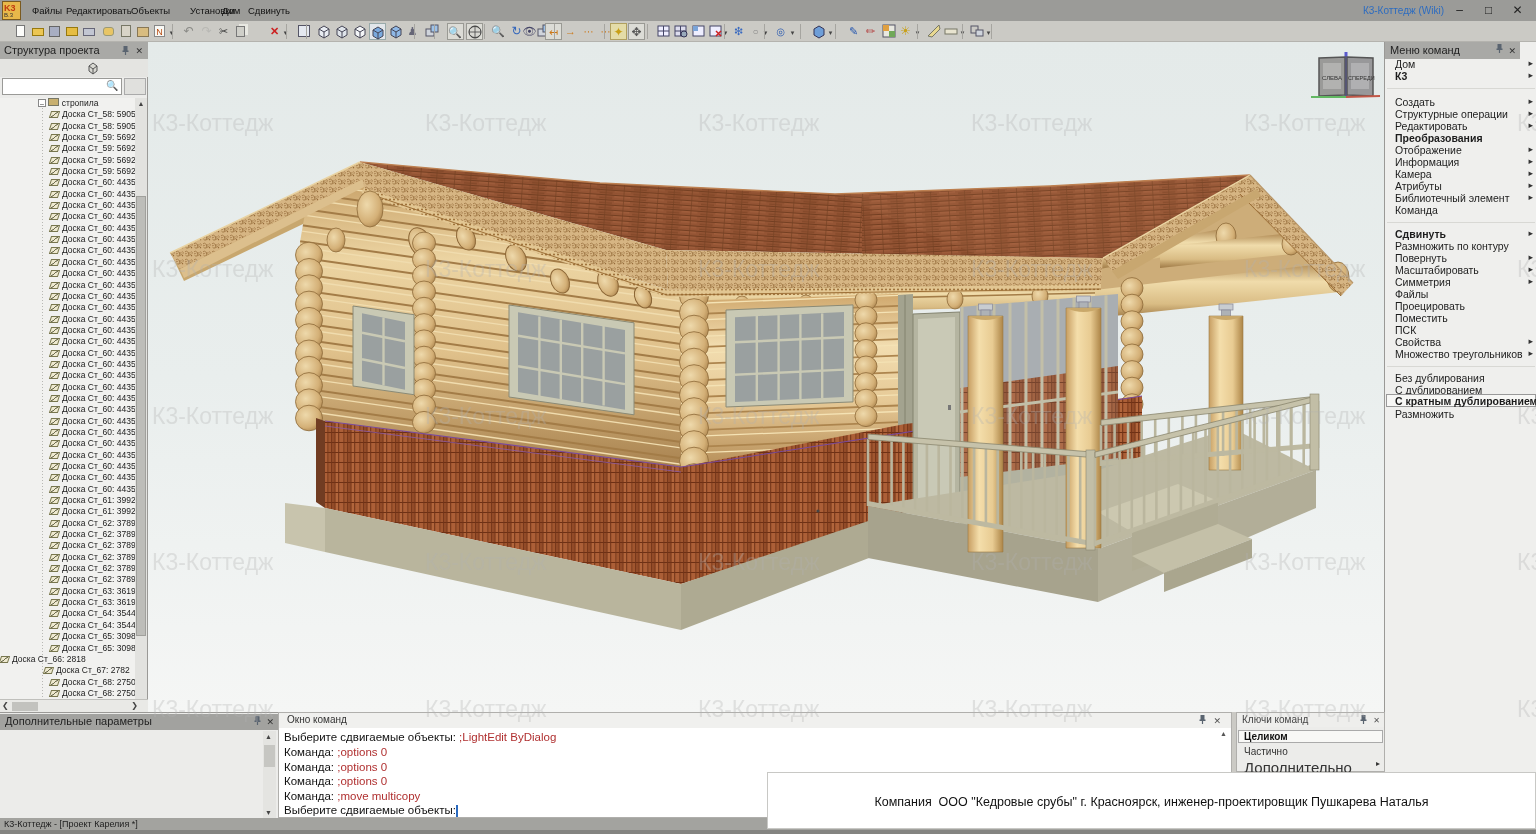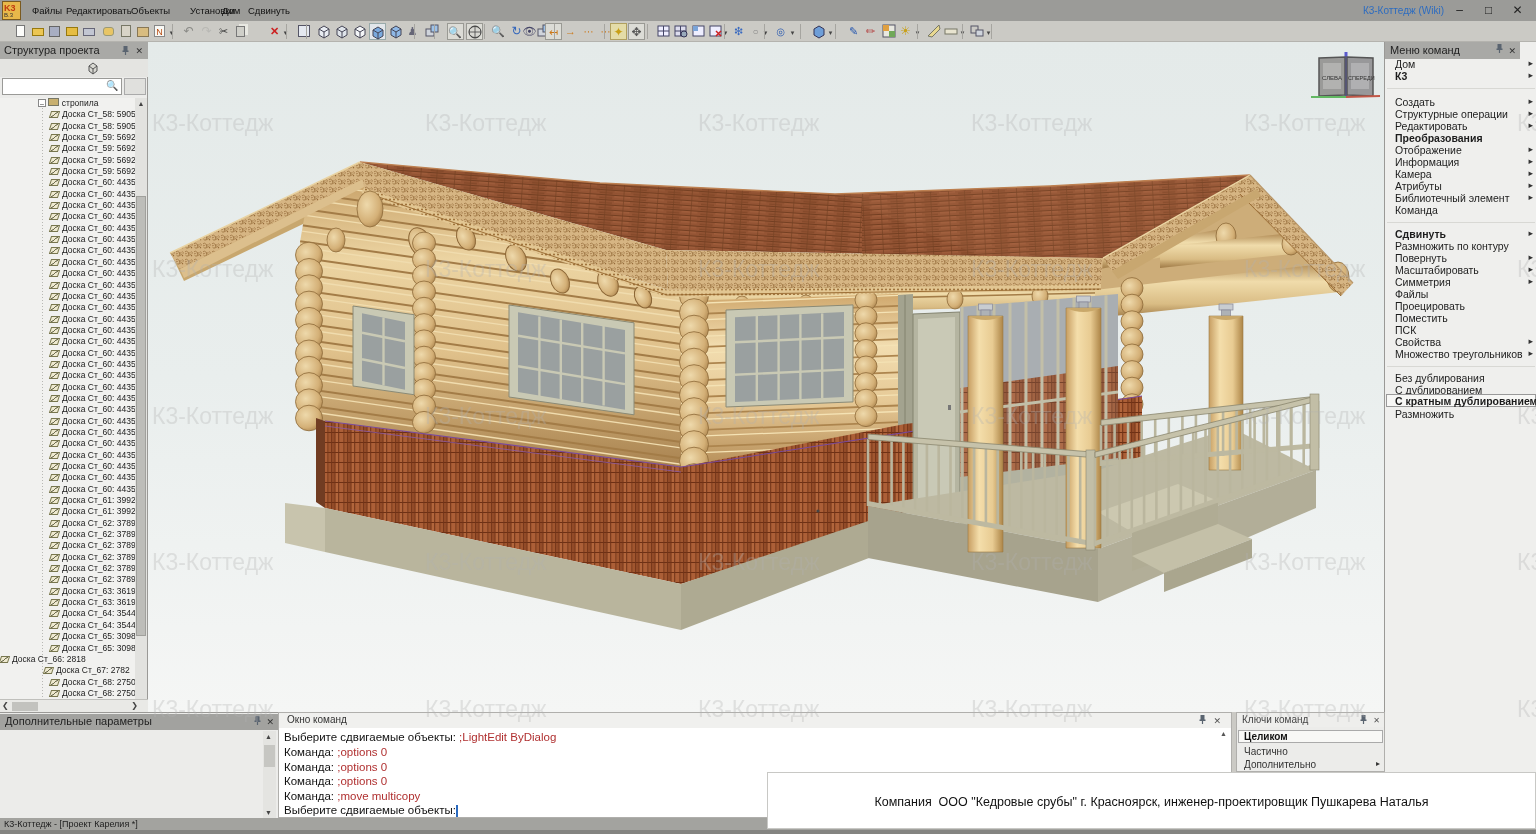--- a/index.html
+++ b/index.html
@@ -735,21 +735,21 @@
 <div id="keyswin">
     <div id="keys-head">Ключи команд<span style="position:absolute;right:16px;top:1px;font-size:8px;color:#555;"><svg width="9" height="11" viewBox="0 0 9 11">
           <rect x="2.5" y="1" width="4" height="5" fill="#5a6470"></rect>
           <rect x="1.5" y="5.5" width="6" height="1.5" fill="#5a6470"></rect>
           <line x1="4.5" y1="7" x2="4.5" y2="10" stroke="#5a6470" stroke-width="1.2"></line>
         </svg></span><span style="position:absolute;right:4px;top:1px;font-size:8px;color:#555;">✕</span></div>
     <div class="abs" style="left:1px;top:17px;width:145px;height:13px;background:#f8f8f6;border:1px solid #aaa;">
       <div style="font-size:10px;font-weight:bold;color:#111;padding-left:5px;line-height:12px;">Целиком</div>
     </div>
     <div class="abs" style="left:7px;top:33px;font-size:10px;color:#333;">Частично</div>
-    <div class="abs" style="left:7px;top:46px;font-size:10px;color:#333;">Дополнительно</div>
+    <div class="abs" style="left:7px;top:46px;font-size:15px;color:#333;">Дополнительно</div>
     <div class="abs" style="right:4px;top:46px;font-size:8px;color:#333;">▸</div>
   </div>
 <div id="statusbar">К3-Коттедж - [Проект Карелия *]</div>
 <div id="bstrip" class="abs"></div>
 <div id="banner" class="abs">
     <div>Компания&nbsp; ООО "Кедровые срубы" г. Красноярск, инженер-проектировщик Пушкарева Наталья</div>
   </div>
 <div class="wm" style="left:152px;top:110px;">К3-Коттедж</div>
 <div class="wm" style="left:425px;top:110px;">К3-Коттедж</div>
 <div class="wm" style="left:698px;top:110px;">К3-Коттедж</div>

